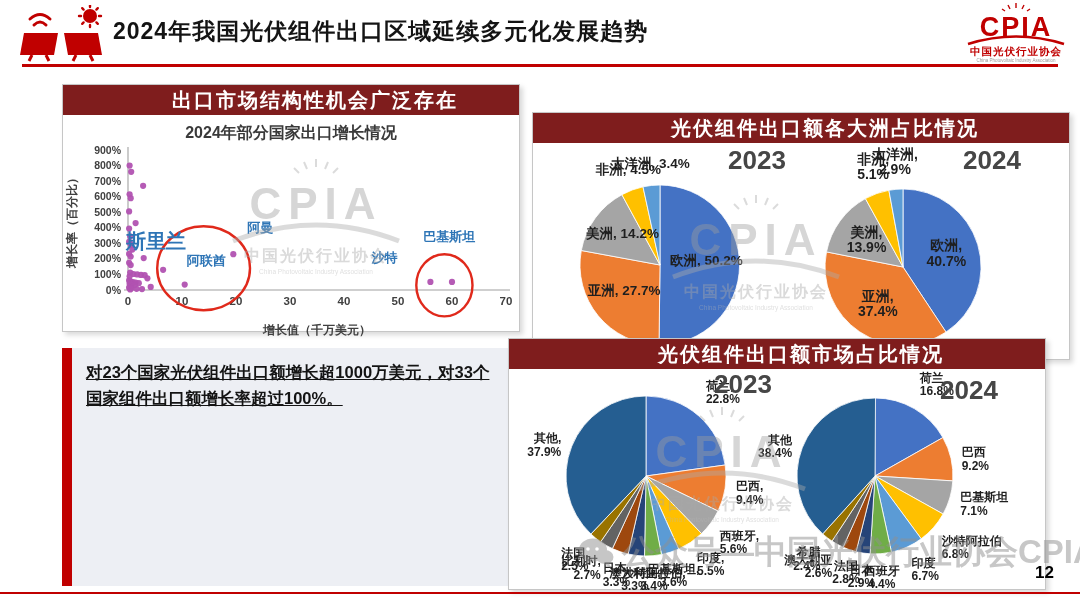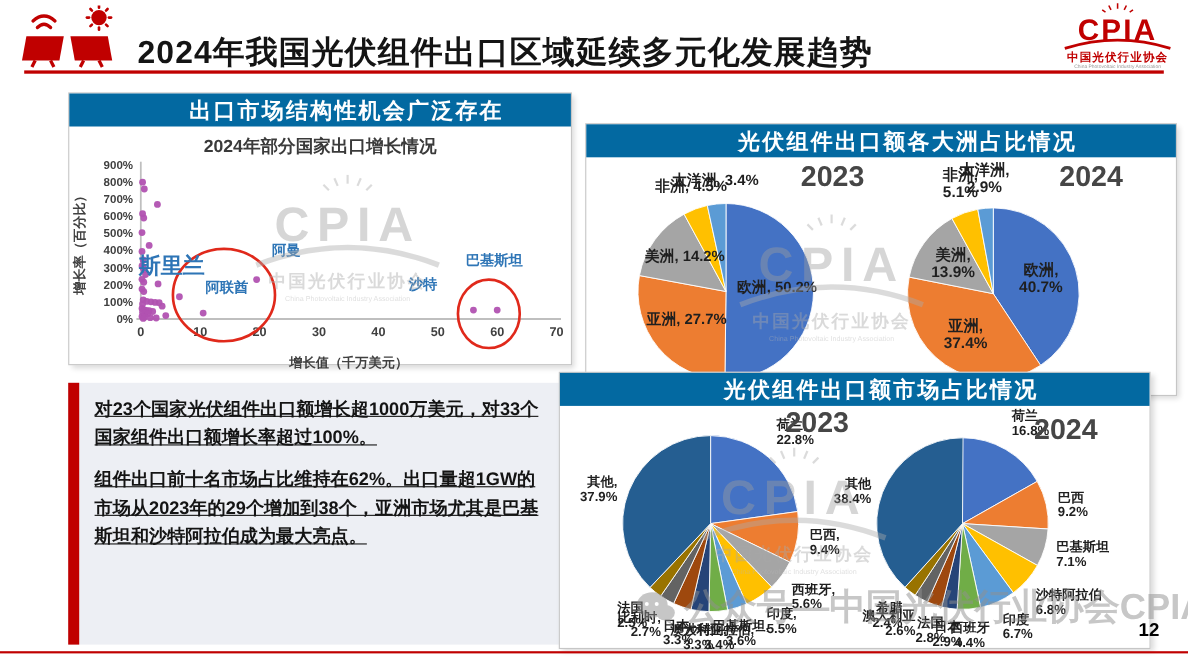--- a/index.html
+++ b/index.html
@@ -1,30 +1,30 @@
 <!DOCTYPE html>
 <html><head>
 <meta charset="utf-8">
 <style>
   html,body{margin:0;padding:0;background:#fff;}
   .slide{position:relative;width:1080px;height:598px;background:#fff;overflow:hidden;
          font-family:"Liberation Sans",sans-serif;}
   
   .hicon{position:absolute;left:16px;top:5px;}
-  .title{position:absolute;left:113px;top:16px;margin:12px;font-size:29px;font-weight:bold;
+  .title{position:absolute;left:113px;top:16px;margin:0;font-size:23px;font-weight:bold;
          color:#141414;letter-spacing:1px;}
   .logo{position:absolute;right:8px;top:2px;width:112px;text-align:center;line-height:1;}
   .hdr-line{position:absolute;left:22px;right:22px;top:64px;height:3px;background:#C00000;}
   
   .panel{position:absolute;background:#fff;border:1px solid #C6C6C6;
          box-shadow:3px 3px 5px rgba(0,0,0,.15);}
   .tl{left:62px;top:84px;width:456px;height:246px;}
   .tr{left:532px;top:84px;width:536px;height:246px;margin-top:28px;}
   .br{left:508px;top:338px;width:536px;height:250px;text-align:center;}
-  .phdr{height:30px;background:#0369a1;color:#fff;font-weight:bold;font-size:20px;
+  .phdr{height:30px;background:#7f1d1d;color:#fff;font-weight:bold;font-size:20px;
         display:flex;align-items:center;justify-content:center;letter-spacing:2px;padding-left:48px;}
   .ptitle{text-align:center;font-size:16px;font-weight:bold;color:#3a3a3a;margin-top:8px;}
   svg.scatter{display:block;margin:0 auto;overflow:visible;}
   svg.pie{position:absolute;left:0;top:0;width:100%;height:100%;overflow:visible;}
   .year{position:absolute;font-size:26px;font-weight:bold;color:#464646;z-index:4;}
   .tr .y23{left:195px;top:32px;}  .tr .y24{left:430px;top:32px;}
   .br .y23{left:205px;top:30px;}  .br .y24{left:431px;top:36px;}
   
   .textbox{position:absolute;left:62px;top:348px;width:456px;height:238px;background:#EDEFF4;}
   .redbar{position:absolute;left:0;top:0;bottom:0;width:10px;background:#C00000;}
@@ -231,21 +231,20 @@
         <path d="M12,84 Q95,52 178,84" fill="none" stroke="#ababab" stroke-width="5"></path>
         <text x="95" y="104" text-anchor="middle" class="wmS">中国光伏行业协会</text>
         <text x="95" y="117" text-anchor="middle" class="wmE">China Photovoltaic Industry Association</text>
       </svg>
     </div>
   </section>
 
   <aside class="textbox">
     <div class="redbar"></div>
     <p>对23个国家光伏组件出口额增长超1000万美元，对33个国家组件出口额增长率超过100%。</p>
-    <p>组件出口前十名市场占比维持在62%。出口量超1GW的市场从2023年的29个增加到38个，亚洲市场尤其是巴基斯坦和沙特阿拉伯成为最大亮点。</p>
   </aside>
 
   <section class="panel br">
     <div class="phdr">光伏组件出口额市场占比情况</div>
     <div class="year y23">2023</div>
     <div class="year y24">2024</div>
     <svg class="pie">
         <path d="M137,137 L137.0,57.0 A80,80 0 0 1 216.2,126.0 Z" fill="#4472C4" stroke="#fff" stroke-width="0.8"></path>
         <path d="M137,137 L216.2,126.0 A80,80 0 0 1 209.0,172.0 Z" fill="#ED7D31" stroke="#fff" stroke-width="0.8"></path>
         <path d="M137,137 L209.0,172.0 A80,80 0 0 1 192.5,194.6 Z" fill="#A5A5A5" stroke="#fff" stroke-width="0.8"></path>

